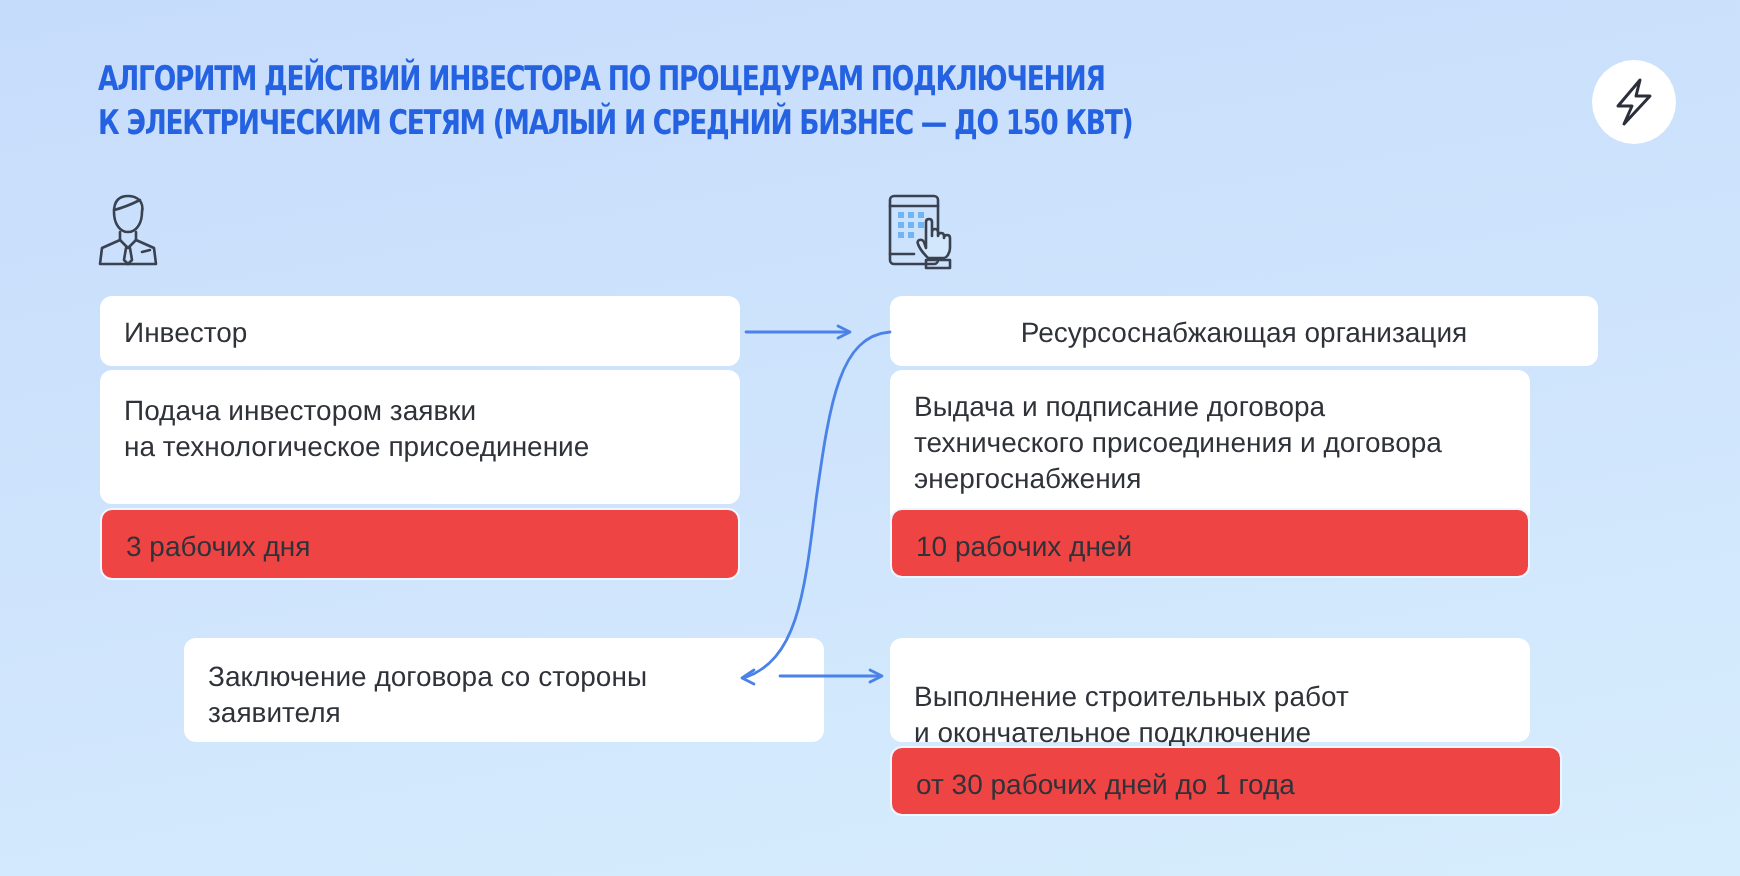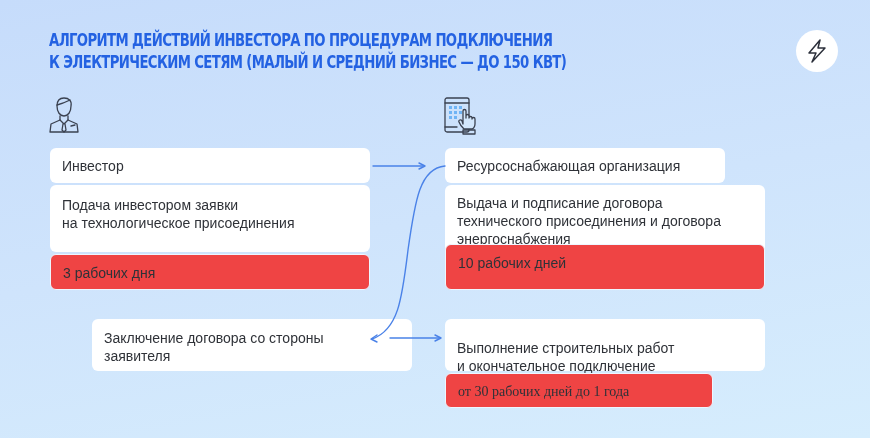--- a/index.html
+++ b/index.html
@@ -79,46 +79,46 @@
   </g>
   <path d="M20 28 L20 15 C20 13 23 13 23 15 L23 22 L23 20 C23 18 26 18 26 20 L26 22 C26 20 29 20 29 22 L29 23 C29 21 32 21 32 23 L32 28 C32 31 30 33 29 33 L21 33 C19 31 17 29 16 26 C15 24 18 23 19 25 Z" fill="#d3e7fc"></path>
   <rect x="20" y="34" width="12" height="4"></rect>
 </svg>
 
 <div class="box" style="left:50px; top:148px; width:320px; height:35px; padding-top:9px;">
   <span>Инвестор</span>
 </div>
 <div class="box" style="left:50px; top:185px; width:320px; height:67px; padding-top:11px;">
   <span>Подача инвестором заявки
-на технологическое присоединения</span>
+на технологическое присоединение</span>
 </div>
 <div class="box alt" style="left:50px; top:254px; width:320px; height:36px; padding-top:9px;">
   <span>3 рабочих дня</span>
 </div>
 <div class="box" style="left:50px; top:319px; width:320px; height:52px; padding-top:10px;margin-left:42px;">
   <span>Заключение договора со стороны
 заявителя</span>
 </div>
 
-<div class="box" style="left:445px; top:148px; width:280px; height:35px; padding-top:9px;">
+<div class="box" style="left:445px; top:148px; width:354px; height:35px; padding-top:9px;text-align:center;">
   <span>Ресурсоснабжающая организация</span>
 </div>
 <div class="box" style="left:445px; top:185px; width:320px; height:77px; padding-top:9px;">
   <span>Выдача и подписание договора
 технического присоединения и договора
 энергоснабжения</span>
 </div>
-<div class="box alt" style="left:445px; top:244px; width:320px; height:46px; padding-top:9px;">
+<div class="box alt" style="left:445px; top:254px; width:320px; height:35px; padding-top:9px;">
   <span>10 рабочих дней</span>
 </div>
 <div class="box" style="left:445px; top:319px; width:320px; height:52px; padding-top:20px;">
   <span>Выполнение строительных работ
 и окончательное подключение</span>
 </div>
-<div class="box alt" style="left:445px; top:373px; width:268px; height:35px; padding-top:9px;font-family:Liberation Serif, serif;">
+<div class="box alt" style="left:445px; top:373px; width:336px; height:35px; padding-top:9px;">
   <span>от 30 рабочих дней до 1 года</span>
 </div>
 
 <svg class="arrows" width="870" height="438" viewBox="0 0 870 438" fill="none" stroke="#4a82e8" stroke-width="1.4" stroke-linecap="round" stroke-linejoin="round">
   <g>
     <line x1="373" y1="166" x2="424" y2="166"></line>
     <path d="M419 163 L425 166 L419 169"></path>
   </g>
   <g>
     <path d="M445 166 C420 168 415 200 408 250 C402 300 398 330 372 339"></path>

